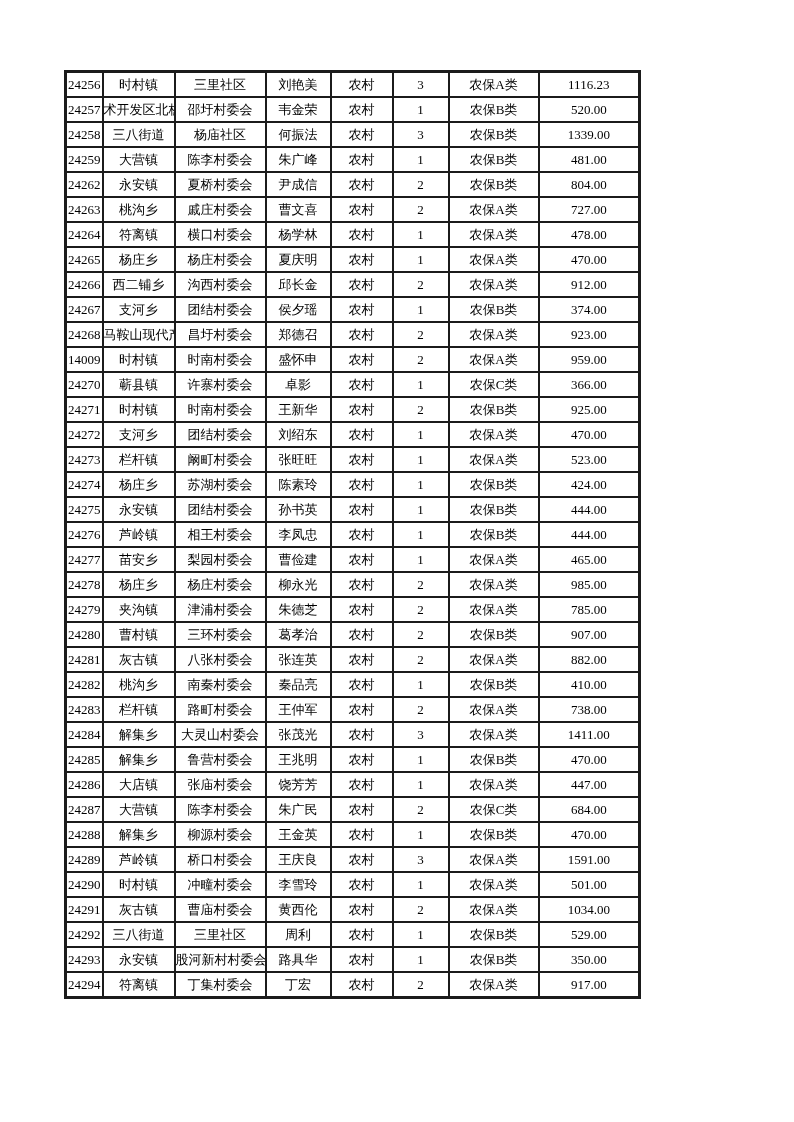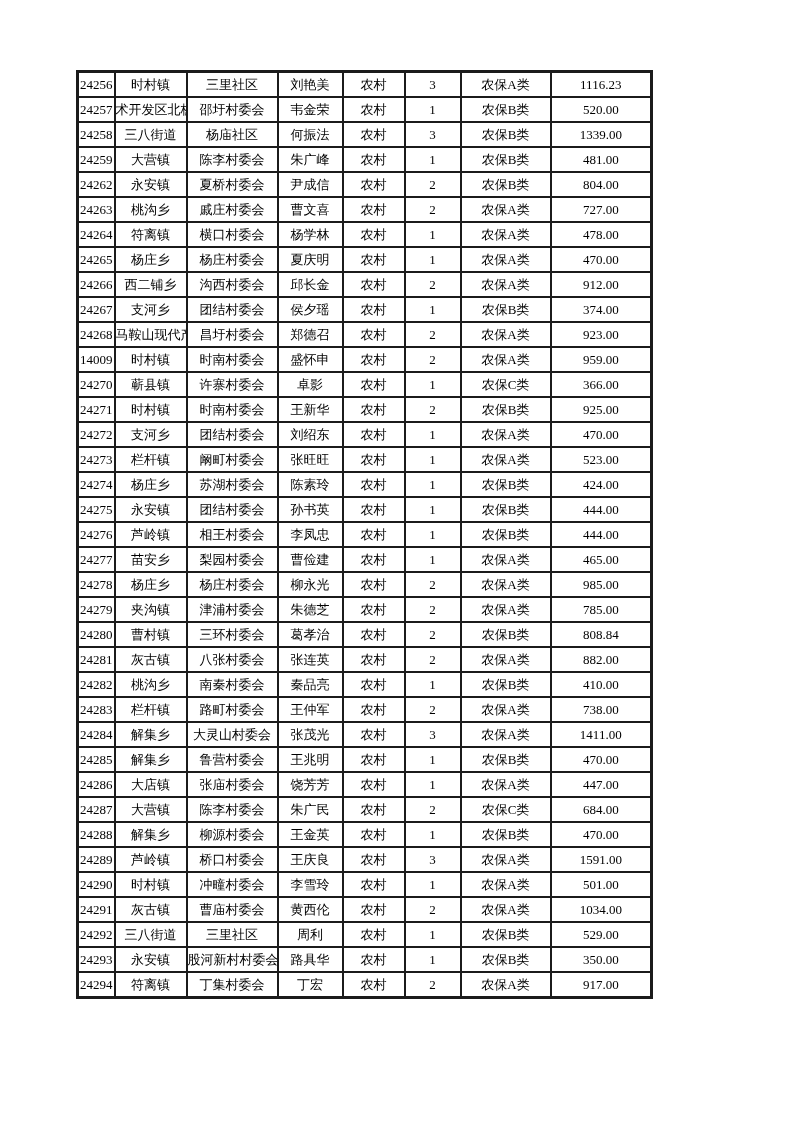--- a/index.html
+++ b/index.html
@@ -6,21 +6,21 @@
   .page{
     position:relative;
     width:794px;
     height:1122px;
     background:#ffffff;
     overflow:hidden;
     font-family:"Liberation Serif","DejaVu Serif",serif;
   }
   table.records{
     position:absolute;
-    left:76px;
+    left:64px;
     top:70px;
     width:574px;
     table-layout:fixed;
     border-collapse:collapse;
     border:3px solid #1b1b1b;
   }
   table.records td{
     border:2px solid #1b1b1b;
     height:23px;
     padding:0;
@@ -270,21 +270,21 @@
           <td>785.00</td>
         </tr>
         <tr>
           <td>24280</td>
           <td>曹村镇</td>
           <td>三环村委会</td>
           <td>葛孝治</td>
           <td>农村</td>
           <td>2</td>
           <td>农保B类</td>
-          <td>808.84</td>
+          <td>907.00</td>
         </tr>
         <tr>
           <td>24281</td>
           <td>灰古镇</td>
           <td>八张村委会</td>
           <td>张连英</td>
           <td>农村</td>
           <td>2</td>
           <td>农保A类</td>
           <td>882.00</td>

